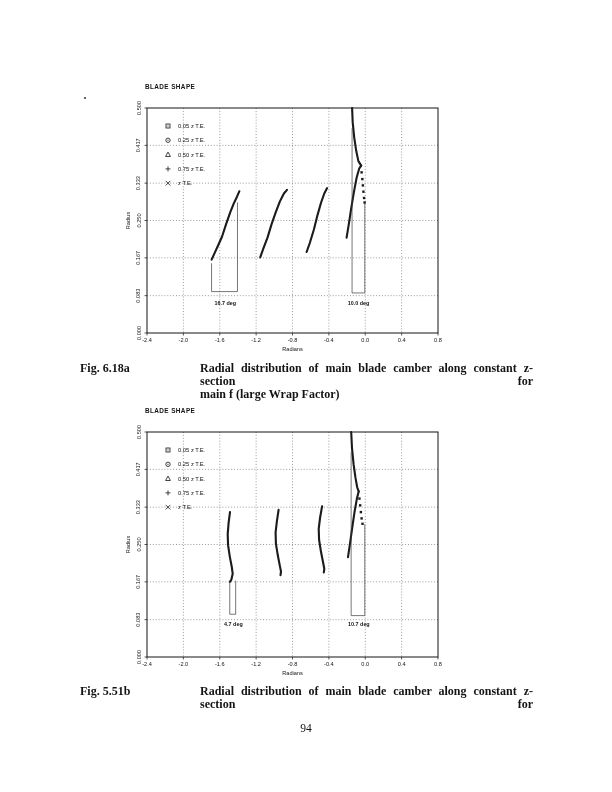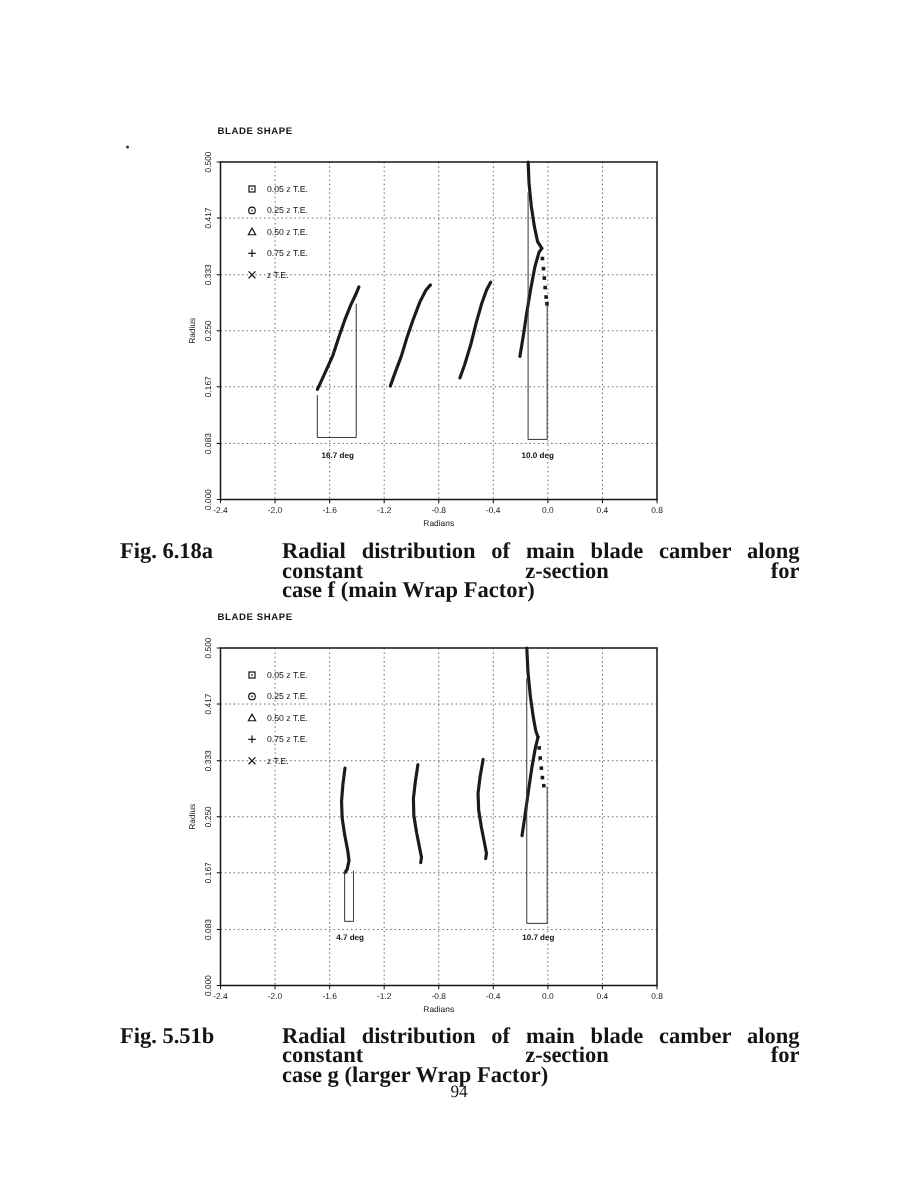--- a/index.html
+++ b/index.html
@@ -16,21 +16,21 @@
   .t-title{font:bold 6.4px "Liberation Sans",sans-serif;fill:#141414;letter-spacing:0.4px;}
   .t-leg{font:5.8px "Liberation Sans",sans-serif;fill:#141414;}
   .t-ann{font:bold 5.4px "Liberation Sans",sans-serif;fill:#141414;}
   .curve{fill:none;stroke:#1b1b1b;stroke-width:2.1;stroke-linecap:round;stroke-linejoin:round;}
   .mchain{fill:#1b1b1b;}
   .ann{stroke:#3d3d3d;stroke-width:0.7;}
   .marker{fill:none;stroke:#141414;stroke-width:0.8;}
   .marker-dot{fill:#141414;}
   .caption{
     position:absolute;left:80px;width:453px;display:flex;
-    font-weight:bold;font-size:15px;line-height:12.8px;color:#141414;
+    font-weight:bold;font-size:12px;line-height:12.8px;color:#141414;gap:12px;
   }
   .cap-label{width:68px;flex:none;}
   .cap-body{flex:1;margin-left:40px;}
   .cap-line1{text-align:justify;text-align-last:justify;}
   .page-number{
     position:absolute;left:0;right:0;top:722px;text-align:center;
     font-size:11.5px;color:#141414;
   }
   .stray-dot{position:absolute;left:84px;top:97px;width:2px;height:2px;background:#333;border-radius:50%;}
 </style>
@@ -162,21 +162,21 @@
           <line x1="259.7953125" y1="214.95" x2="259.7953125" y2="124.95000000000002" class="ann"></line>
           <text x="253.42968749999997" y="227.1" class="t-ann" text-anchor="middle">10.0 deg</text>
         </g>
       </g>
     </svg>
 
   <div class="caption" style="top:362px">
     <div class="cap-label">Fig. 6.18a</div>
     <div class="cap-body">
       <div class="cap-line1">Radial distribution of main blade camber along constant z-section for</div>
-      <div class="cap-line2">case f (main Wrap Factor)</div>
+      <div class="cap-line2">main f (large Wrap Factor)</div>
     </div>
   </div>
 
   <svg id="chart-1" class="chart" style="left:105px;top:402px" width="355" height="282">
       <text x="40" y="11" class="t-title">BLADE SHAPE</text>
       <g>
         <line x1="78.375" y1="30" x2="78.375" y2="255" class="grid"></line>
         <line x1="114.74999999999999" y1="30" x2="114.74999999999999" y2="255" class="grid"></line>
         <line x1="151.125" y1="30" x2="151.125" y2="255" class="grid"></line>
         <line x1="187.49999999999997" y1="30" x2="187.49999999999997" y2="255" class="grid"></line>
@@ -293,19 +293,18 @@
           <line x1="259.7953125" y1="213.6" x2="259.7953125" y2="122.25" class="ann"></line>
           <text x="253.884375" y="224.4" class="t-ann" text-anchor="middle">10.7 deg</text>
         </g>
       </g>
     </svg>
 
   <div class="caption" style="top:685px">
     <div class="cap-label">Fig. 5.51b</div>
     <div class="cap-body">
       <div class="cap-line1">Radial distribution of main blade camber along constant z-section for</div>
-      <div class="cap-line2">case g (larger Wrap Factor)</div>
     </div>
   </div>
 
   <div class="page-number">94</div>
 
 </div>
 
 </body></html>

